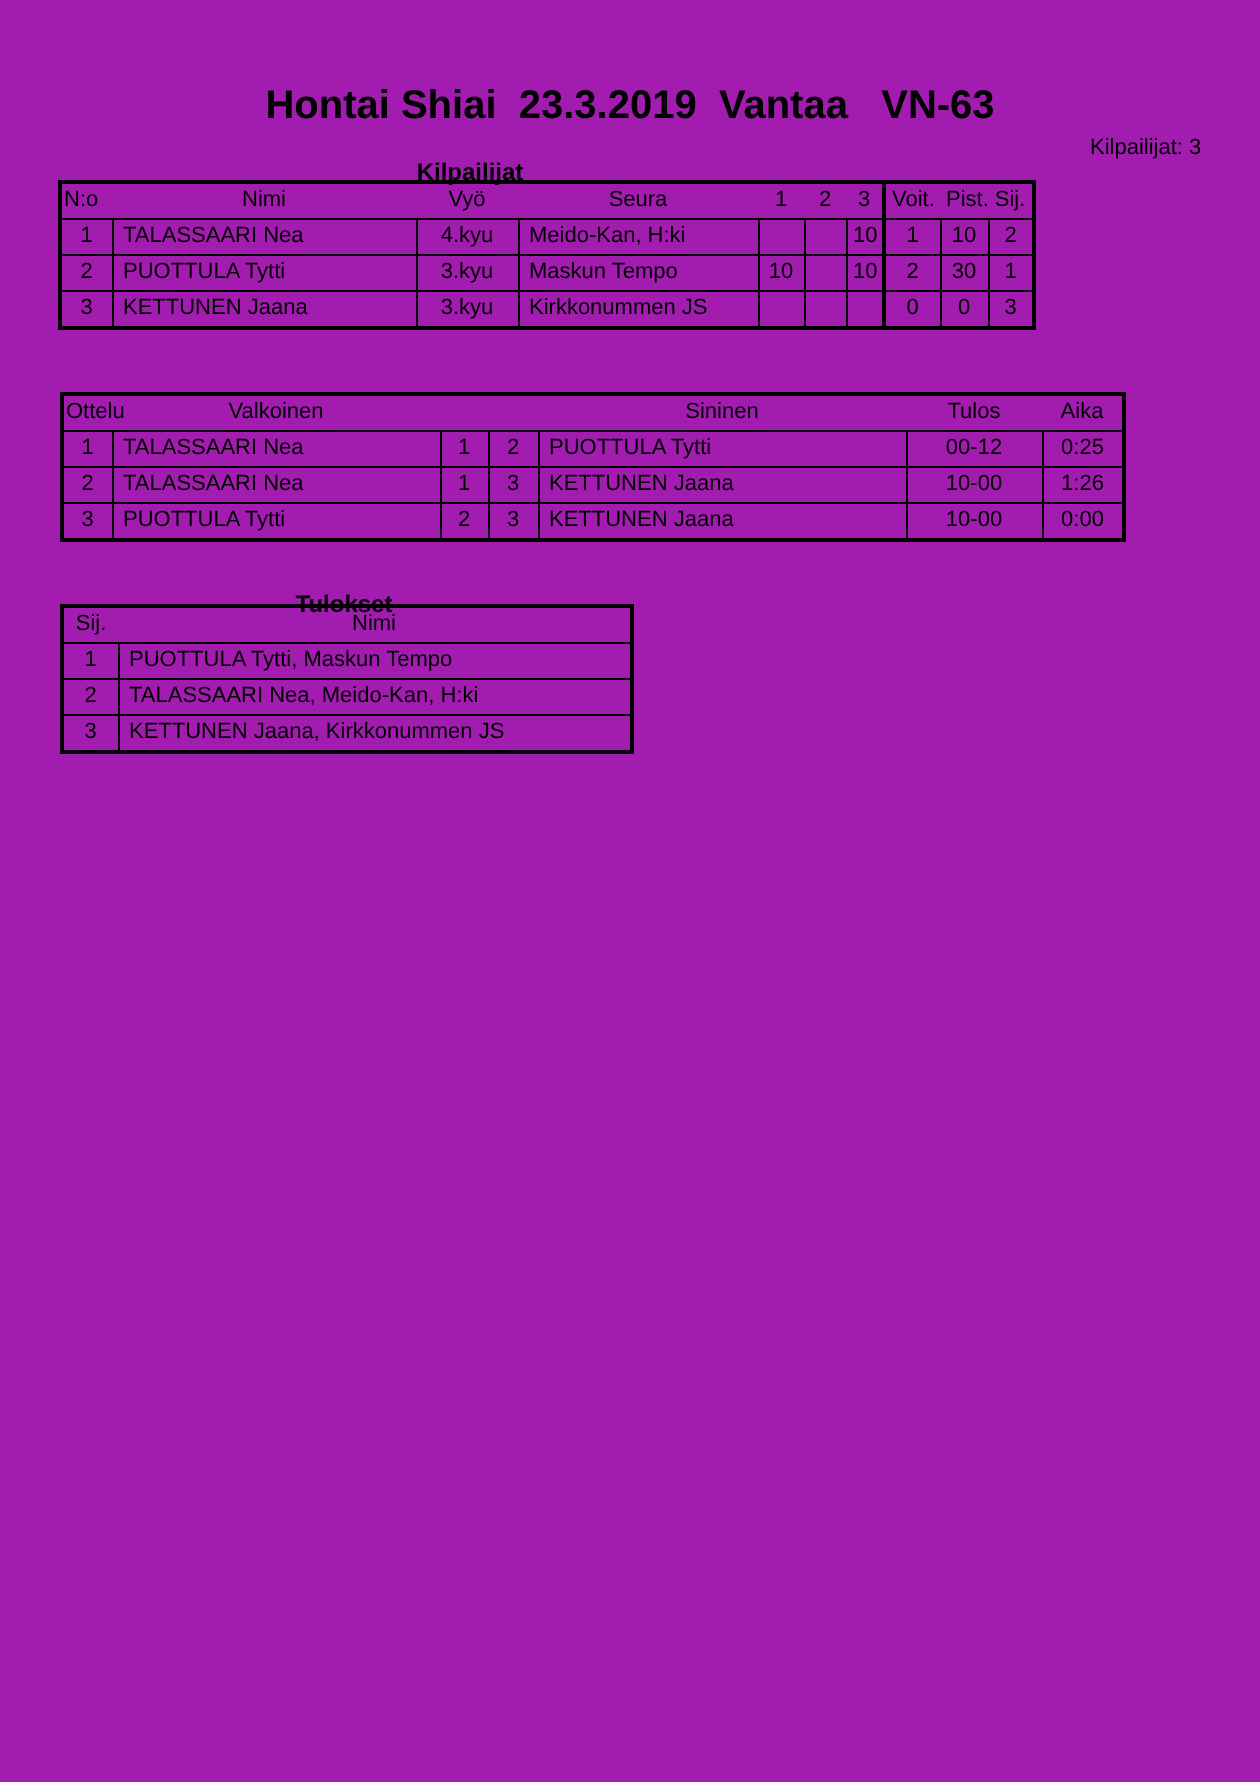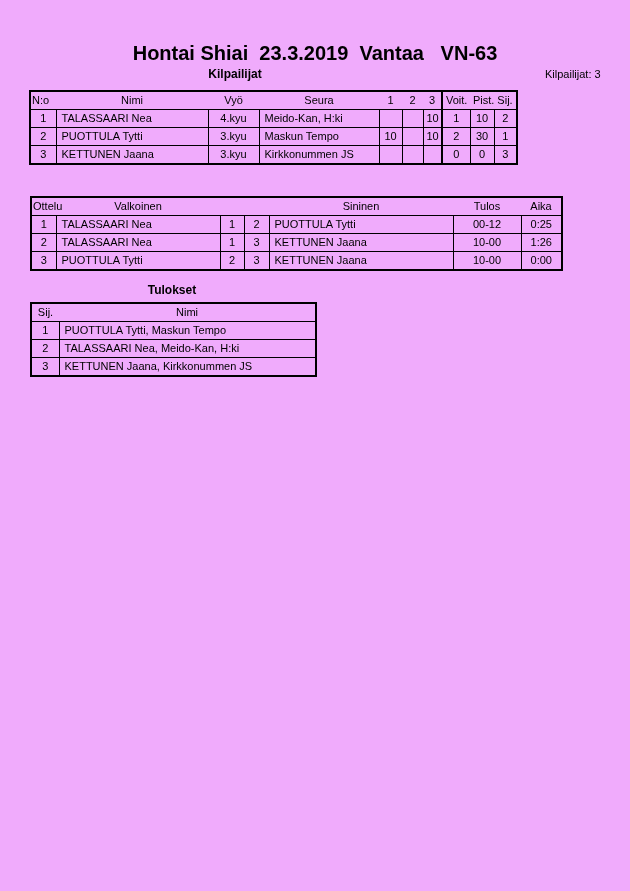--- a/index.html
+++ b/index.html
@@ -1,20 +1,20 @@
 <!DOCTYPE html>
 <html><head>
 <meta charset="utf-8">
 <style>
   html, body { margin: 0; padding: 0; background: #ffffff; }
   .page {
     position: relative;
     width: 630px;
     height: 891px;
-    background: #f0abfc;
+    background: #a21caf;
     color: #000000;
     font-family: "Liberation Sans", "DejaVu Sans", sans-serif;
     overflow: hidden;
   }
   .doc-title {
     position: absolute;
     top: 42px;
     left: 0;
     width: 630px;
     text-align: center;
@@ -22,20 +22,21 @@
     font-weight: bold;
     white-space: pre;
   }
   .sec-heading {
     position: absolute;
     width: 200px;
     text-align: center;
     font-size: 12px;
     font-weight: bold;
     white-space: nowrap;
+    margin-top: 12px;
   }
   .h-kilpailijat { top: 67px; left: 135px; }
   .h-ottelut     { top: 178px; left: 175px; }
   .h-tulokset    { top: 283px; left: 72px; }
   .count-label {
     position: absolute;
     top: 68px;
     left: 545px;
     font-size: 11px;
     white-space: nowrap;

